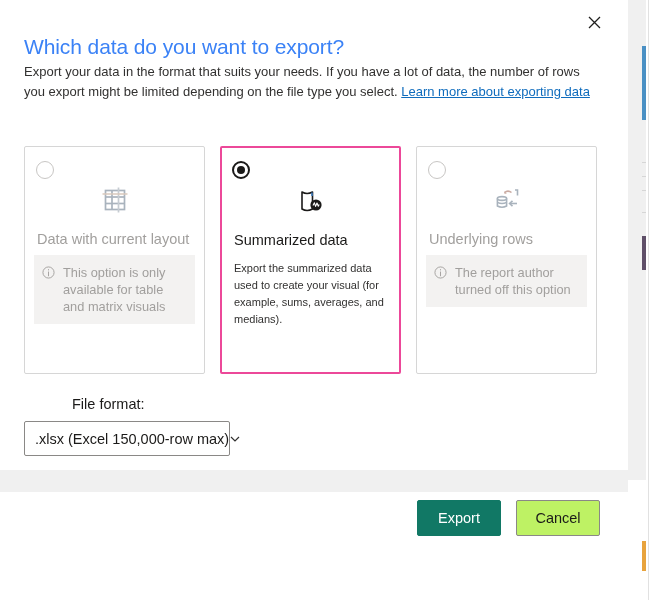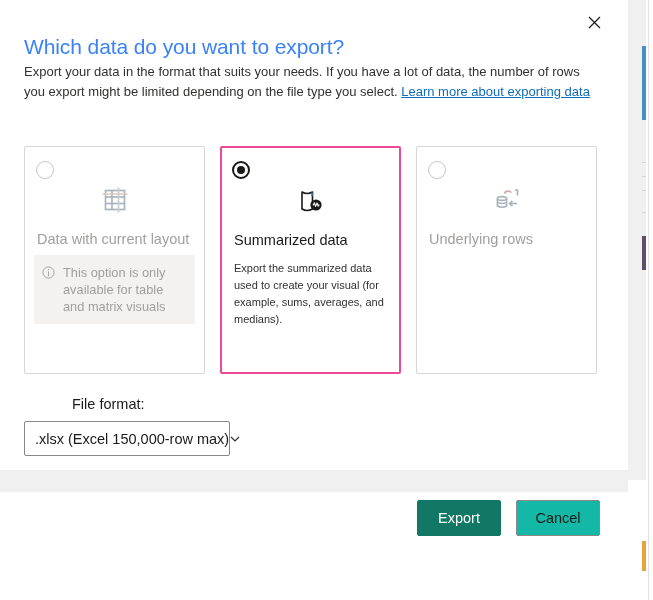--- a/index.html
+++ b/index.html
@@ -289,21 +289,21 @@
     display: flex;
     align-items: center;
     justify-content: center;
   }
   .btn-primary {
     background: #117865;
     color: #ffffff;
     border: 1px solid #117865;
   }
   .btn-secondary {
-    background: #14b8a6;
+    background: #bef264;
     color: #1b1a19;
     border: 1px solid #8a8886;
   }
 </style>
 </head>
 <body>
 
 <div id="page-root">
 
   <div class="bg-strip">
@@ -381,20 +381,30 @@
               <path d="M6.4 13.5 L6.4 21 Q11 23.4 15.6 21 L15.6 13.5" fill="none" stroke="#a9b3bd" stroke-width="1.6"></path>
               <path d="M6.4 17.3 Q11 19.7 15.6 17.3" fill="none" stroke="#a9b3bd" stroke-width="1.3"></path>
               <path d="M13.5 7.5 Q17 4.6 20.5 7.5" fill="none" stroke="#c9a9a0" stroke-width="1.6"></path>
               <path d="M13.2 6.4 L13.6 8.9 L15.9 8.2 Z" fill="#c9a9a0"></path>
               <path d="M24 5 L26.5 5 L26.5 10.5" fill="none" stroke="#a9b3bd" stroke-width="1.6"></path>
               <line x1="26" y1="18.5" x2="19" y2="18.5" stroke="#a9b3bd" stroke-width="1.6"></line>
               <path d="M21.5 15.8 L18.6 18.5 L21.5 21.2" fill="none" stroke="#a9b3bd" stroke-width="1.6"></path>
             </svg>
           </div>
           <div class="option-label">Underlying rows</div>
+          <div class="info-box">
+            <span class="info-icon">
+              <svg width="13" height="13" viewBox="0 0 14 14" aria-hidden="true">
+                <circle cx="7" cy="7" r="6" fill="none" stroke="#a19f9d" stroke-width="1"></circle>
+                <rect x="6.5" y="6" width="1" height="5" fill="#a19f9d"></rect>
+                <rect x="6.5" y="3.4" width="1" height="1.3" fill="#a19f9d"></rect>
+              </svg>
+            </span>
+            <span class="info-text">The report author turned off this option</span>
+          </div>
         </div>
 
       </div>
 
       <div class="file-format-label">File format:</div>
 
       <div class="file-format-select">
         <span class="value">.xlsx (Excel 150,000-row max)</span>
         <span class="chevron">
           <svg width="12" height="12" viewBox="0 0 12 12" aria-hidden="true">

